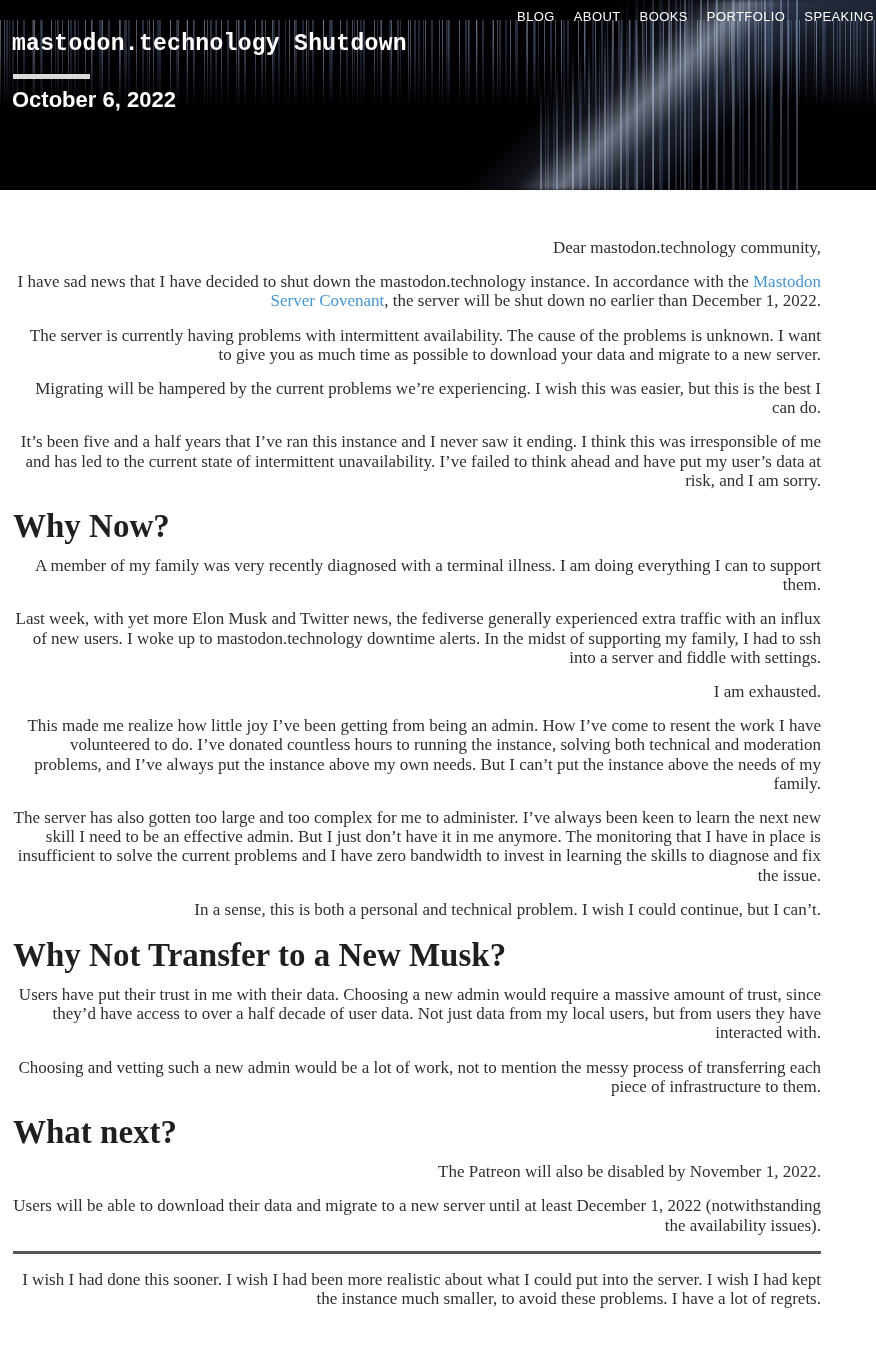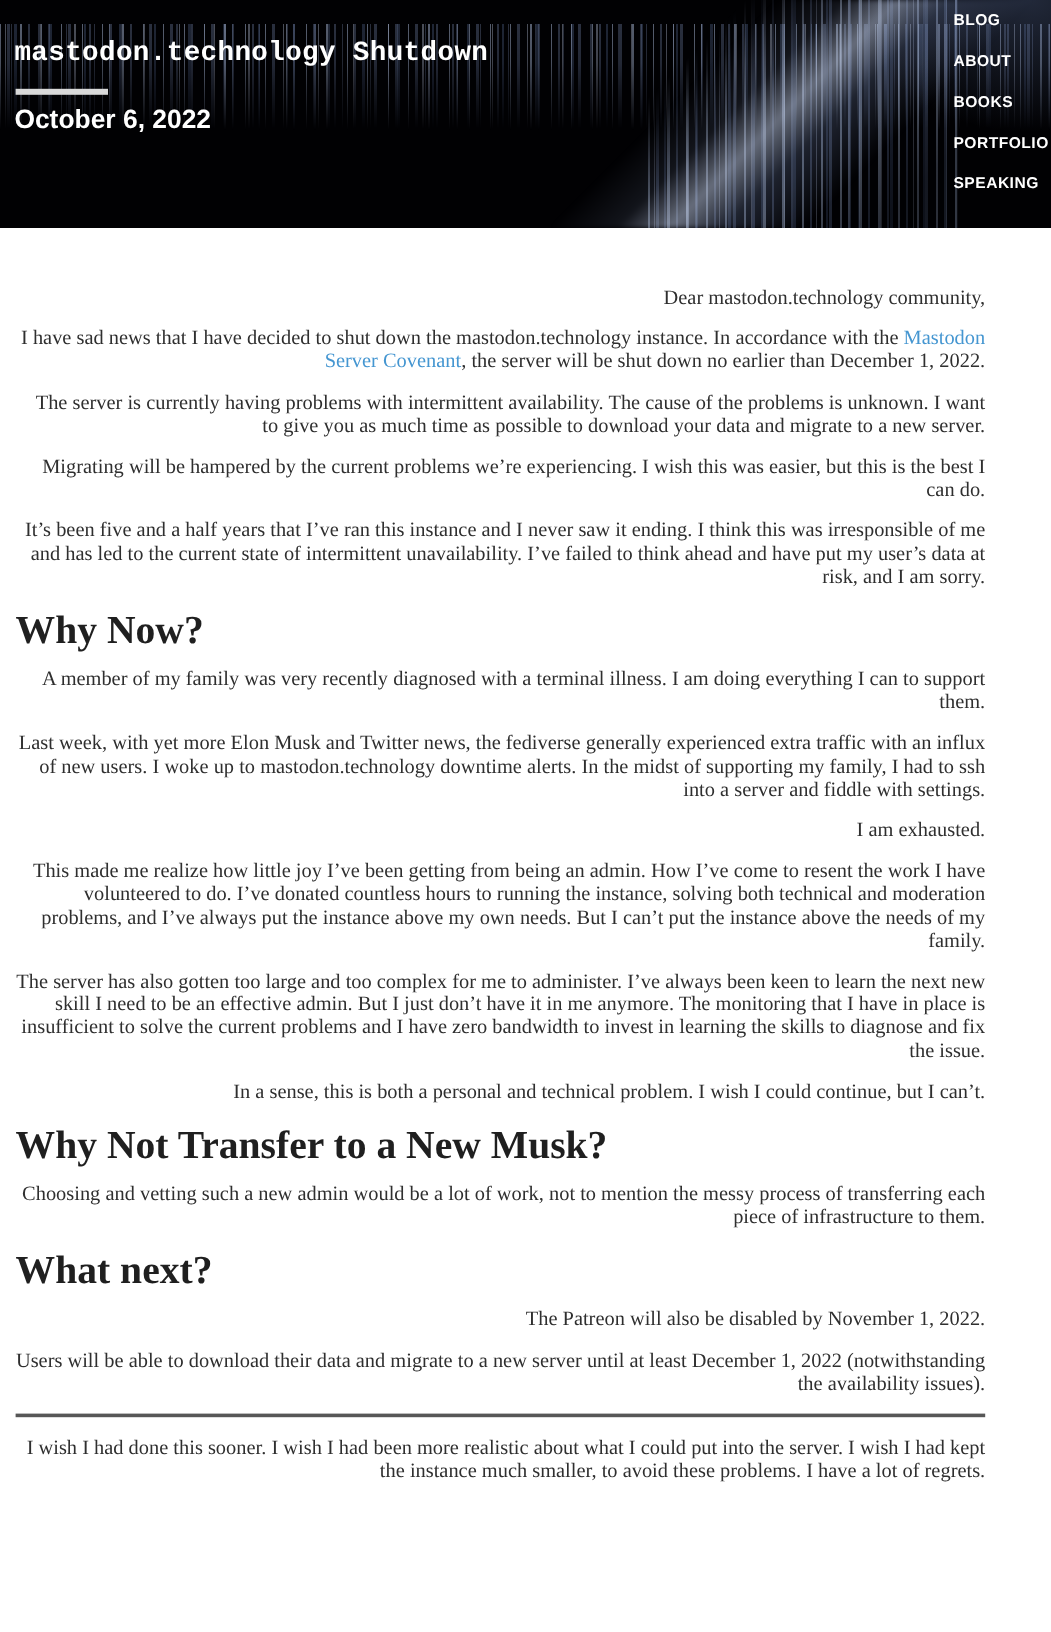--- a/index.html
+++ b/index.html
@@ -70,21 +70,21 @@
   }
   .glow {
     left: 700px; right: 0; top: 0; height: 120px;
     background: radial-gradient(ellipse at 90% 0%, rgba(95,115,160,0.35), transparent 65%);
   }
 
   .topnav {
     position: absolute; top: 9px; right: 2px; z-index: 3;
     display: flex; gap: 19px;
     font-family: "Liberation Sans", sans-serif;
-    font-weight: bold; font-size: 13px; letter-spacing: 0.4px; flex-direction: column;
+    font-weight: normal; font-size: 13px; letter-spacing: 0.4px;
   }
   .topnav a { color: #ffffff; text-decoration: none; cursor: pointer; }
 
   .hero-title {
     position: absolute; left: 12px; top: 31px; z-index: 3;
     color: #ffffff;
     font-family: Liberation Mono, monospace;
     font-weight: bold; font-size: 23px; letter-spacing: 0.3px;
     margin: 0;
   }
@@ -159,20 +159,21 @@
 
   <h2>Why Now?</h2>
   <p>A member of my family was very recently diagnosed with a terminal illness. I am doing everything I can to support them.</p>
   <p>Last week, with yet more Elon Musk and Twitter news, the fediverse generally experienced extra traffic with an influx of new users. I woke up to mastodon.technology downtime alerts. In the midst of supporting my family, I had to ssh into a server and fiddle with settings.</p>
   <p>I am exhausted.</p>
   <p>This made me realize how little joy I’ve been getting from being an admin. How I’ve come to resent the work I have volunteered to do. I’ve donated countless hours to running the instance, solving both technical and moderation problems, and I’ve always put the instance above my own needs. But I can’t put the instance above the needs of my family.</p>
   <p>The server has also gotten too large and too complex for me to administer. I’ve always been keen to learn the next new skill I need to be an effective admin. But I just don’t have it in me anymore. The monitoring that I have in place is insufficient to solve the current problems and I have zero bandwidth to invest in learning the skills to diagnose and fix the issue.</p>
   <p>In a sense, this is both a personal and technical problem. I wish I could continue, but I can’t.</p>
 
   <h2>Why Not Transfer to a New Musk?</h2>
+  <p>Users have put their trust in me with their data. Choosing a new admin would require a massive amount of trust, since they’d have access to over a half decade of user data. Not just data from my local users, but from users they have interacted with.</p>
   <p>Choosing and vetting such a new admin would be a lot of work, not to mention the messy process of transferring each piece of infrastructure to them.</p>
 
   <h2>What next?</h2>
   <p>The Patreon will also be disabled by November 1, 2022.</p>
   <p>Users will be able to download their data and migrate to a new server until at least December 1, 2022 (notwithstanding the availability issues).</p>
 
   <hr class="divider">
 
   <p>I wish I had done this sooner. I wish I had been more realistic about what I could put into the server. I wish I had kept the instance much smaller, to avoid these problems. I have a lot of regrets.</p>
 

